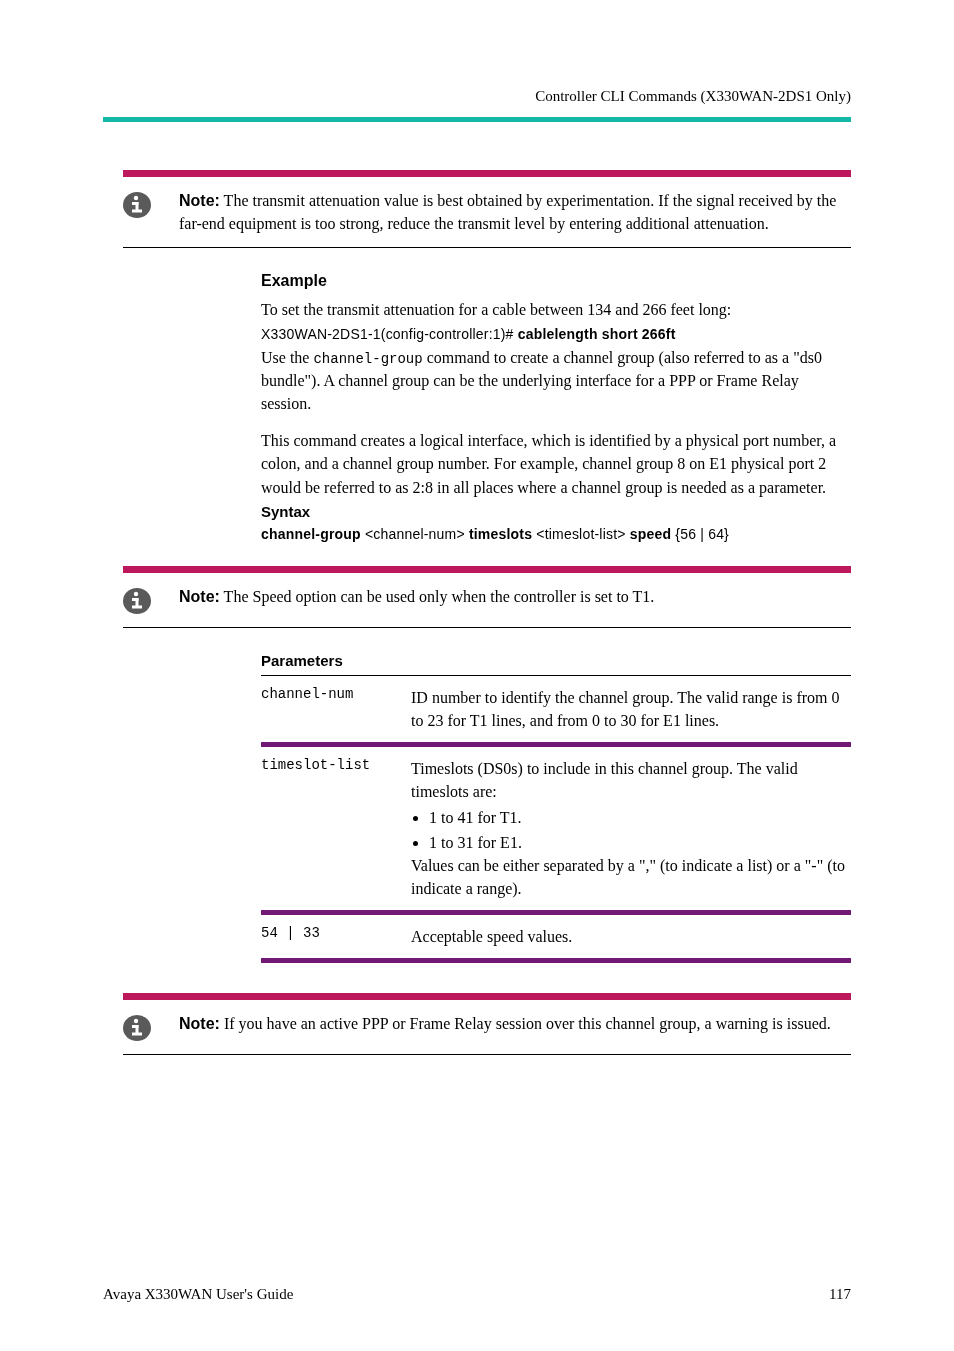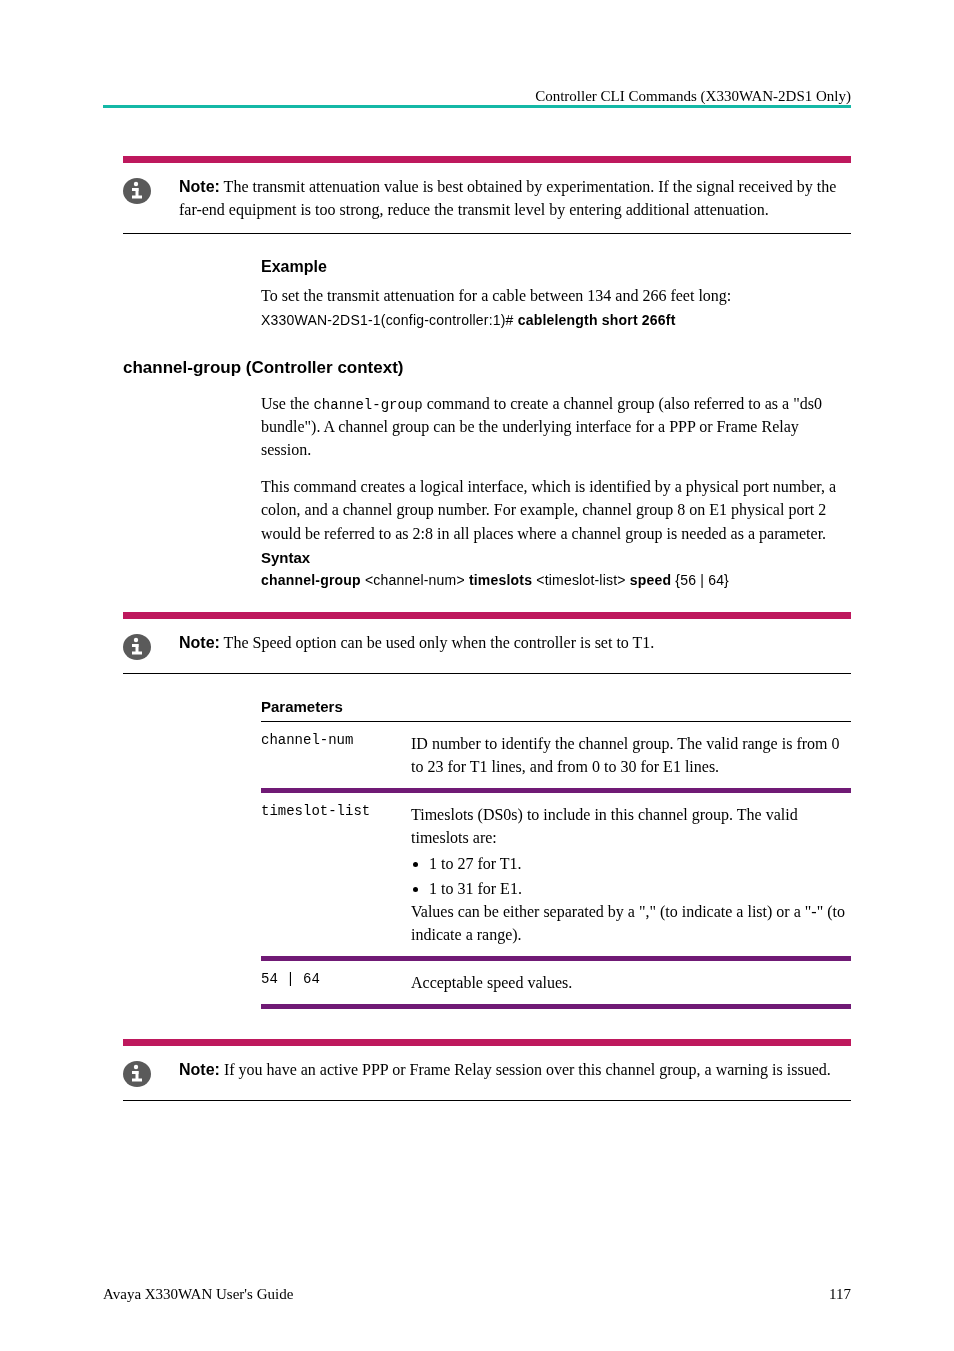--- a/index.html
+++ b/index.html
@@ -14,21 +14,22 @@
       height: 1351px;
       position: relative;
       color: #000;
     }
     .page-content {
       padding: 88px 103px 50px 103px;
     }
     .header-section {
       text-align: right;
       font-size: 15px;
-      border-bottom: 3px solid #14b8a6;
+      padding-bottom: 12px;
+      border-bottom: 5px solid #14b8a6;
       margin-bottom: 48px;
     }
     .info-block {
       display: flex;
       align-items: flex-start;
       margin-bottom: 24px;
       margin-left: 20px;
       padding-top: 12px;
       border-top: 7px solid #be185d;
       padding-bottom: 12px;
@@ -155,21 +156,20 @@
       <span>The transmit attenuation value is best obtained by experimentation. If the signal received by the far-end equipment is too strong, reduce the transmit level by entering additional attenuation.</span>
     </div>
   </div>
 
   <div class="section-header">Example</div>
   <div class="body-text">To set the transmit attenuation for a cable between 134 and 266 feet long:</div>
   <div class="code-text">
     <span>X330WAN-2DS1-1(config-controller:1)# </span><span class="bold-code">cablelength short 266ft</span>
   </div>
 
-  <div class="subsection-title">channel-group (Controller context)</div>
 
   <div class="body-text">
     <span>Use the </span><span class="inline-code">channel-group</span><span> command to create a channel group (also referred to as a "ds0 bundle"). A channel group can be the underlying interface for a PPP or Frame Relay session.</span>
   </div>
   <div class="spacer-sm"></div>
   <div class="body-text">This command creates a logical interface, which is identified by a physical port number, a colon, and a channel group number. For example, channel group 8 on E1 physical port 2 would be referred to as 2:8 in all places where a channel group is needed as a parameter.</div>
 
   <div class="section-header-sm">Syntax</div>
   <div class="code-text">
     <span class="bold-code">channel-group</span><span> &lt;channel-num&gt; </span><span class="bold-code">timeslots</span><span> &lt;timeslot-list&gt; </span><span class="bold-code">speed</span><span> {56 | 64}</span>
@@ -196,28 +196,28 @@
   <div class="params-table">
     <div class="params-row">
       <div class="params-col1">channel-num</div>
       <div class="params-col2">ID number to identify the channel group. The valid range is from 0 to 23 for T1 lines, and from 0 to 30 for E1 lines.</div>
     </div>
     <div class="params-row">
       <div class="params-col1">timeslot-list</div>
       <div class="params-col2">
         <div>Timeslots (DS0s) to include in this channel group. The valid timeslots are:</div>
         <ul>
-          <li>1 to 27 for T1.</li>
+          <li>1 to 41 for T1.</li>
           <li>1 to 31 for E1.</li>
         </ul>
         <div>Values can be either separated by a "," (to indicate a list) or a "-" (to indicate a range).</div>
       </div>
     </div>
     <div class="params-row">
-      <div class="params-col1">54 | 64</div>
+      <div class="params-col1">54 | 33</div>
       <div class="params-col2">Acceptable speed values.</div>
     </div>
   </div>
 
   <div class="spacer-md"></div>
 
   <div class="info-block">
     <svg class="info-icon" viewBox="0 0 28 28">
       <ellipse cx="14" cy="14" rx="14" ry="13" fill="#5a5a5a"></ellipse>
       <circle cx="13" cy="7" r="2.2" fill="#fff"></circle>

